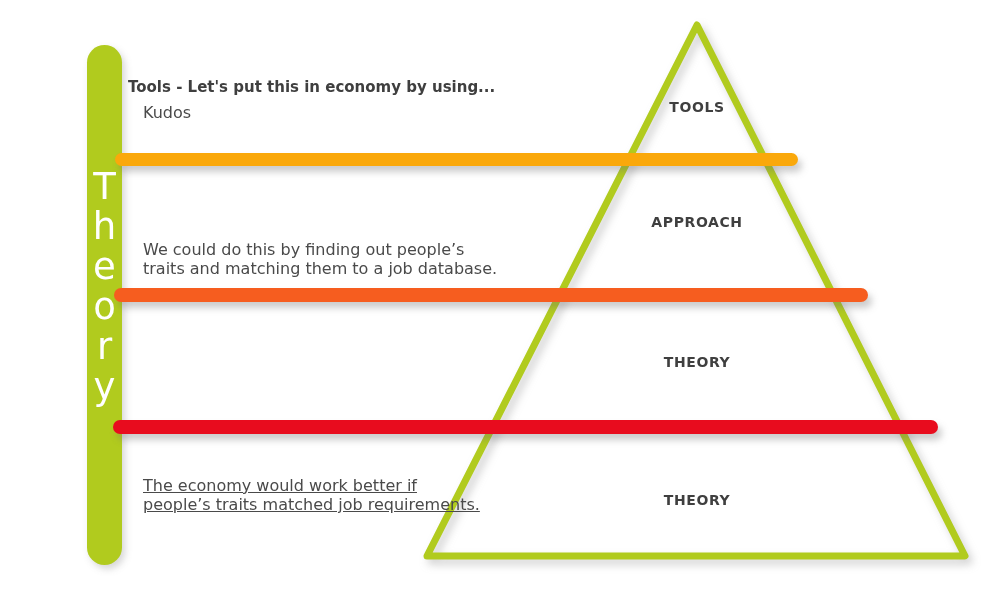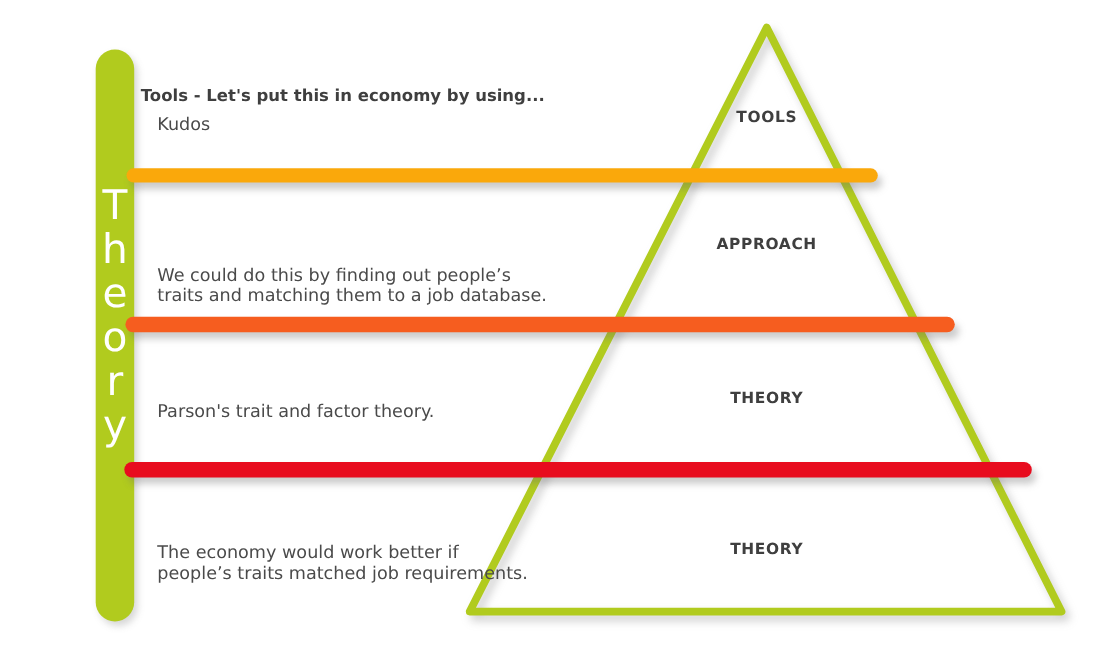--- a/index.html
+++ b/index.html
@@ -69,21 +69,21 @@
     position: absolute;
     left: 143px;
     font-size: 16px;
     line-height: 19px;
     color: #4A4A4A;
     white-space: pre-line;
   }
   .b1 { top: 103px; }
   .b2 { top: 222px; margin-top: 18px; }
   .b3 { top: 364px; }
-  .b4 { top: 492px; }
+  .b4 { top: 476px; text-decoration: underline; }
 
   
   .bar {
     position: absolute;
     border-radius: 8px;
     box-shadow: 4px 6px 7px rgba(110,110,110,0.35);
   }
   .bar1 { left: 115px; top: 153px; width: 683px; height: 13px; }
   .bar2 { left: 114px; top: 288px; width: 754px; height: 14px; }
   .bar3 { left: 113px; top: 420px; width: 825px; height: 14px; }
@@ -101,21 +101,20 @@
   <div class="rail-label">Theory</div>
 
   <div class="heading h1">Tools - Let's put this in economy by using...</div>
   <div class="bodytext b1">Kudos</div>
   <div class="bar bar1" style="background-color: rgb(250, 168, 11);"></div>
 
   <div class="bodytext b2">We could do this by finding out people’s
 traits and matching them to a job database.</div>
   <div class="bar bar2" style="background-color: rgb(246, 93, 31);"></div>
 
-  <div class="bodytext b3">Parson's trait and factor theory.</div>
   <div class="bar bar3" style="background-color: rgb(232, 12, 30);"></div>
 
   <div class="bodytext b4">The economy would work better if
 people’s traits matched job requirements.</div>
 
   <div class="pyr-label pl1">TOOLS</div>
   <div class="pyr-label pl2">APPROACH</div>
   <div class="pyr-label pl3">THEORY</div>
   <div class="pyr-label pl4">THEORY</div>
 

